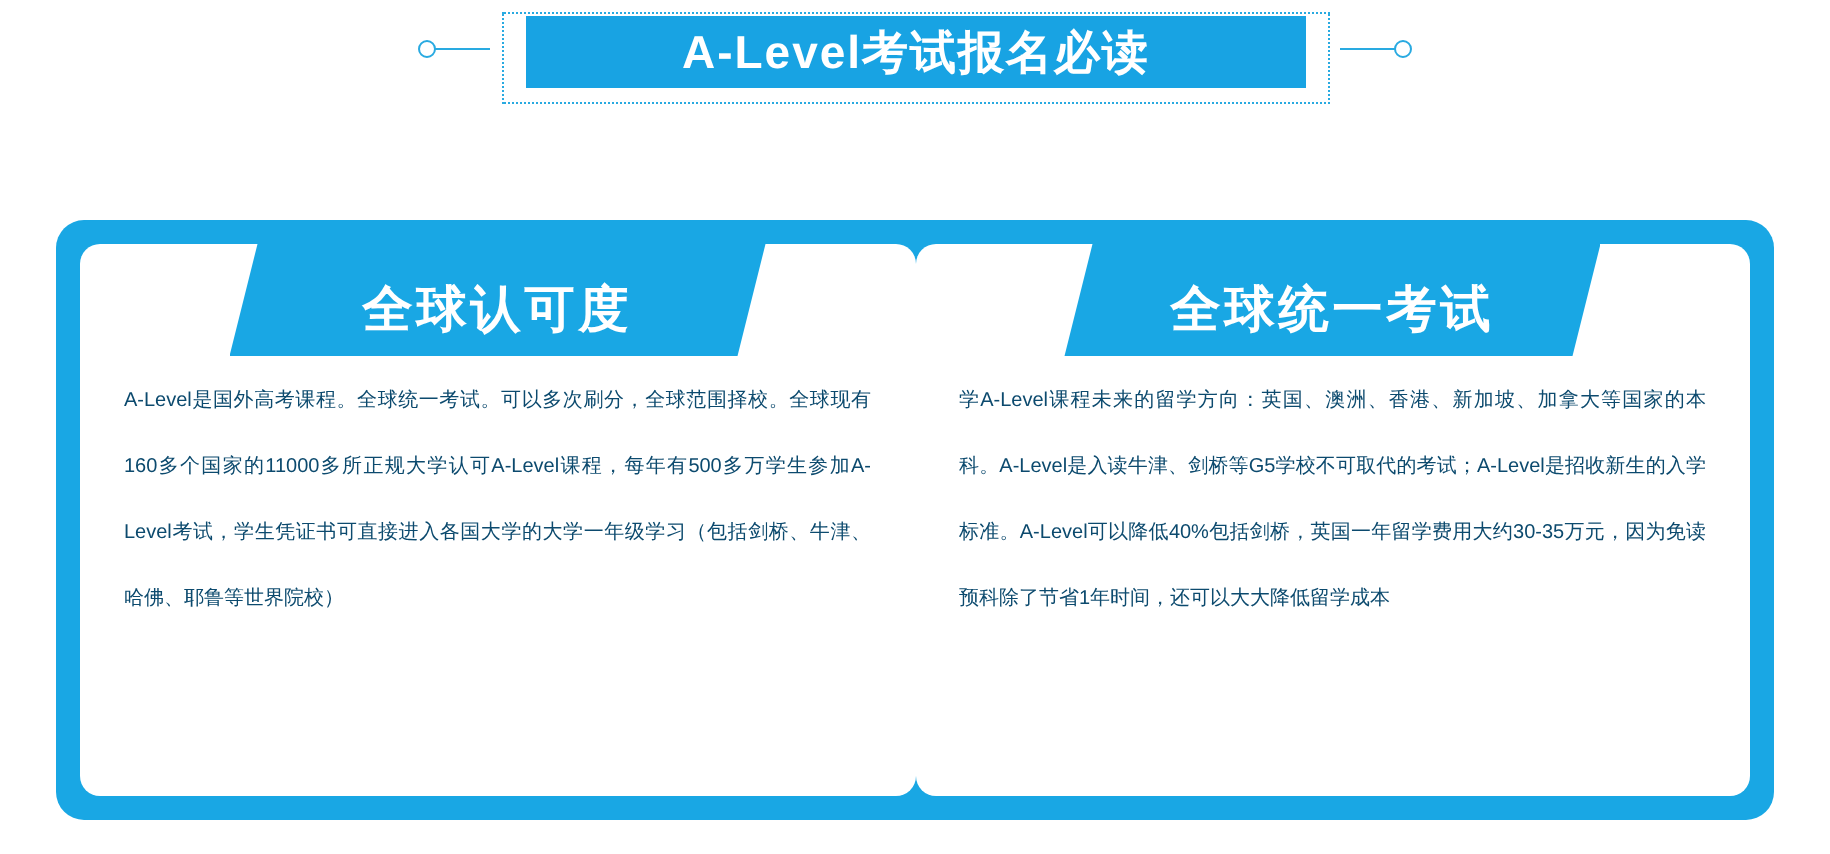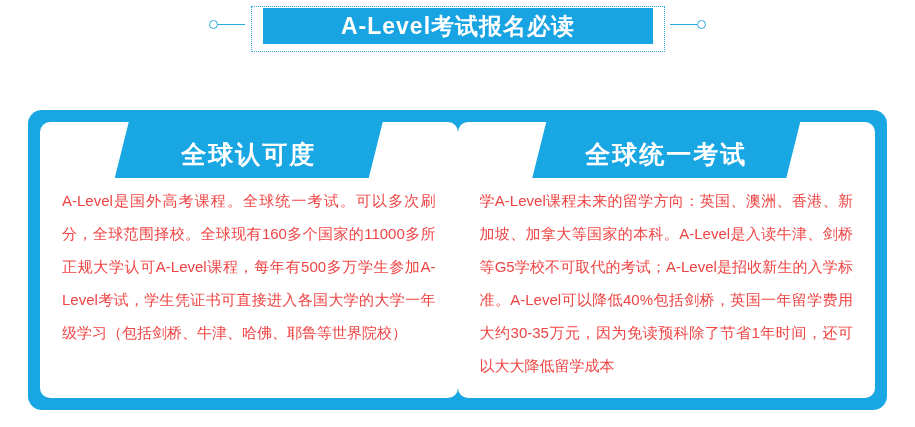--- a/index.html
+++ b/index.html
@@ -145,22 +145,22 @@
     top: 0;
     width: 10px;
     height: 56px;
     background: #19a7e4;
     clip-path: polygon(14px 0, 100% 0, calc(100% - 14px) 100%, 0 100%);
   }
 
   .panel-body {
     position: relative;
     z-index: 2;
-    color: #ef4444;
-    font-size: 15px;
+    color: #0c4a6e;
+    font-size: 10px;
     line-height: 33px;
     text-align: justify;
   }
 </style>
 </head>
 <body>
 
 <div class="page">
 
   <div class="header">

